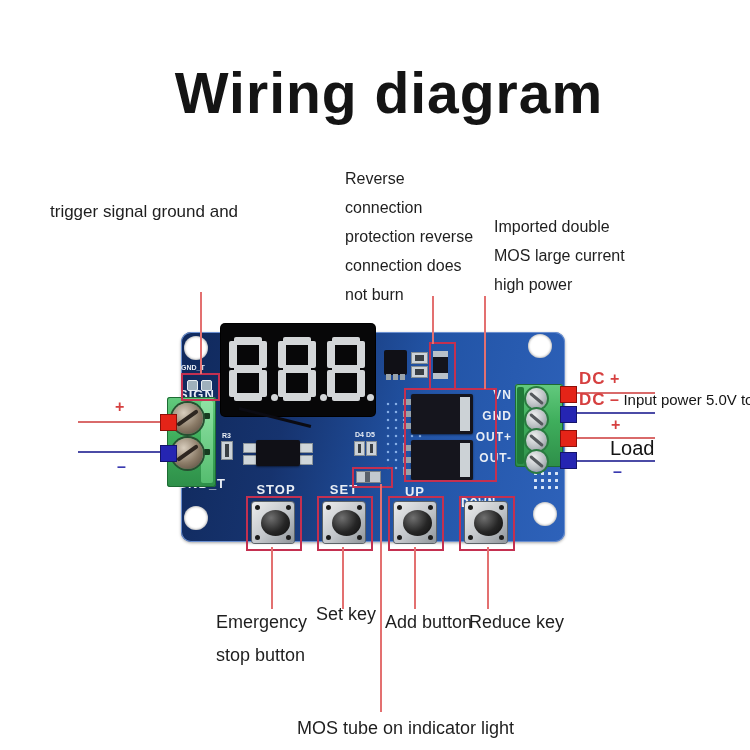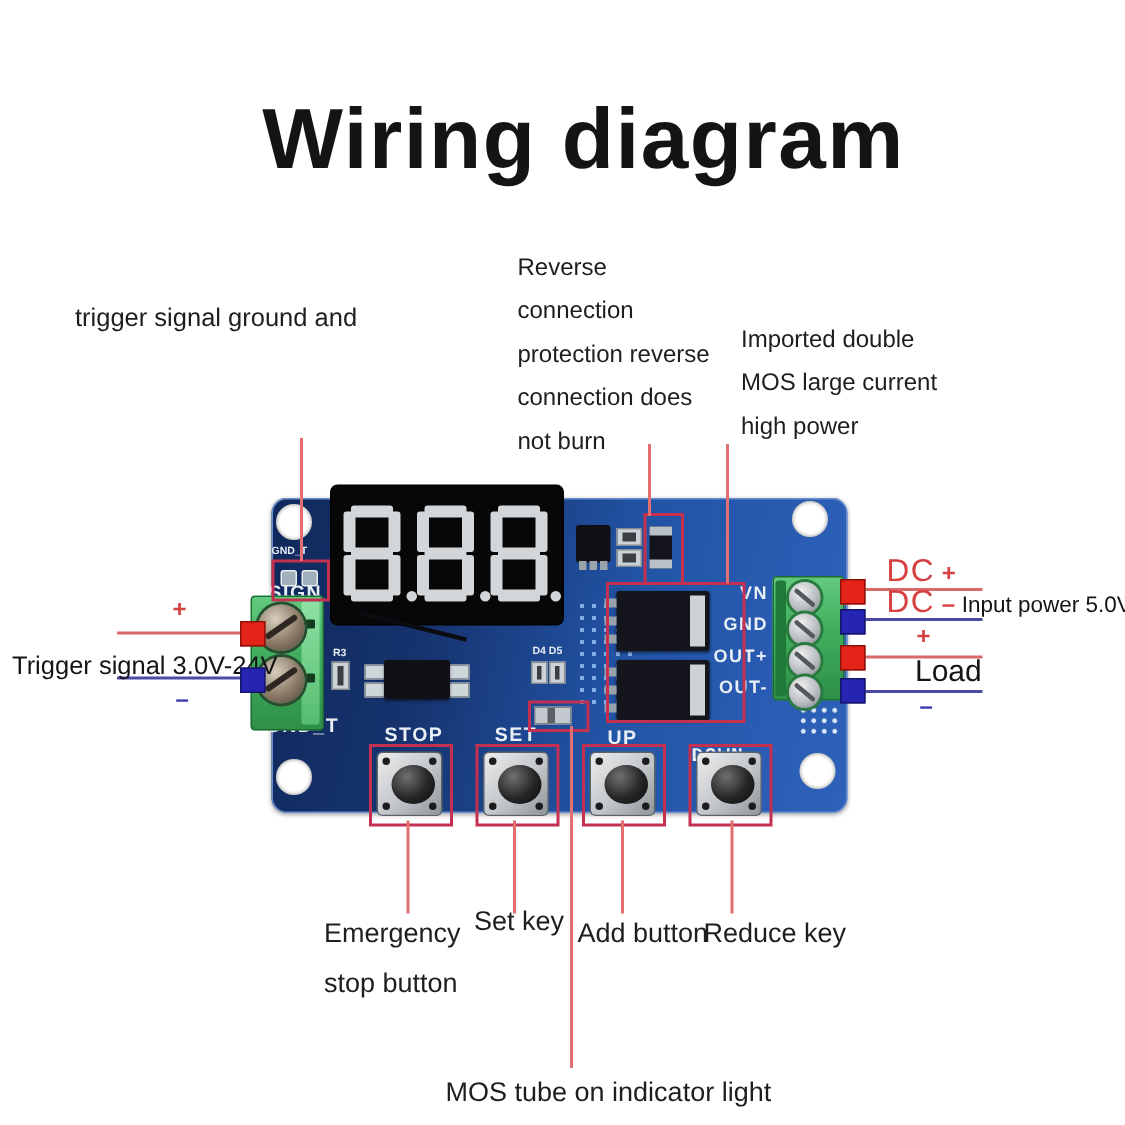--- a/index.html
+++ b/index.html
@@ -110,21 +110,21 @@
   .btnbase{position:absolute;left:4px;top:4px;width:42px;height:41px;border-radius:3px;
     background:linear-gradient(135deg,#ececec 0%,#c2c6ca 55%,#8f959a 100%);
     box-shadow:0 0 0 1px #5c6368;}
   .btnbase .dot{position:absolute;width:5px;height:5px;border-radius:50%;background:#1c1c1c;}
   .btncap{position:absolute;left:9px;top:8px;width:29px;height:26px;border-radius:50%;
     background:radial-gradient(circle at 35% 30%,#707070,#262626 55%,#0c0c0c 100%);}
 
   
   .redtxt{color:#d64040;} .bluetxt{color:#3a3ab0;} .blktxt{color:#141414;}
   .dcrow{position:absolute;white-space:nowrap;z-index:7;}
-  .dcbig{font-size:21px;font-weight:400;letter-spacing:1px;margin-left:12px;}
+  .dcbig{font-size:17px;font-weight:700;letter-spacing:1px;}
   .sign{font-size:16px;font-weight:700;}
   .small15{font-size:15px;}
   .load{font-size:20px;}
 
   .botlabel{position:absolute;font-size:18px;color:#1e1e1e;white-space:nowrap;z-index:7;}
 </style>
 </head>
 <body>
 
 <div class="canvas">
@@ -332,21 +332,20 @@
   <div class="vline" style="left:484px;top:296px;height:93px;"></div>
   <div class="vline" style="left:271px;top:547px;height:62px;"></div>
   <div class="vline" style="left:342px;top:547px;height:62px;"></div>
   <div class="vline" style="left:380px;top:484px;height:228px;"></div>
   <div class="vline" style="left:414px;top:547px;height:62px;"></div>
   <div class="vline" style="left:487px;top:547px;height:62px;"></div>
 
   <div class="dcrow redtxt sign" style="left:115px;top:398px;">+</div>
   <div class="hline hl-red" style="left:78px;top:421px;width:84px;"></div>
   <div class="wiresq sq-red" style="left:160px;top:414px;"></div>
-  <div class="dcrow blktxt" style="left:8px;top:434px;font-size:17px;">Trigger signal 3.0V-24V</div>
   <div class="hline hl-blue" style="left:78px;top:451px;width:84px;"></div>
   <div class="wiresq sq-blue" style="left:160px;top:445px;"></div>
   <div class="dcrow bluetxt sign" style="left:117px;top:458px;">–</div>
 
   <div class="dcrow" style="left:579px;top:369px;">
     <span class="redtxt dcbig">DC</span>
     <span class="redtxt sign">+</span>
   </div>
   <div class="wiresq sq-red" style="left:560px;top:386px;"></div>
   <div class="hline hl-red" style="left:577px;top:392px;width:78px;"></div>

